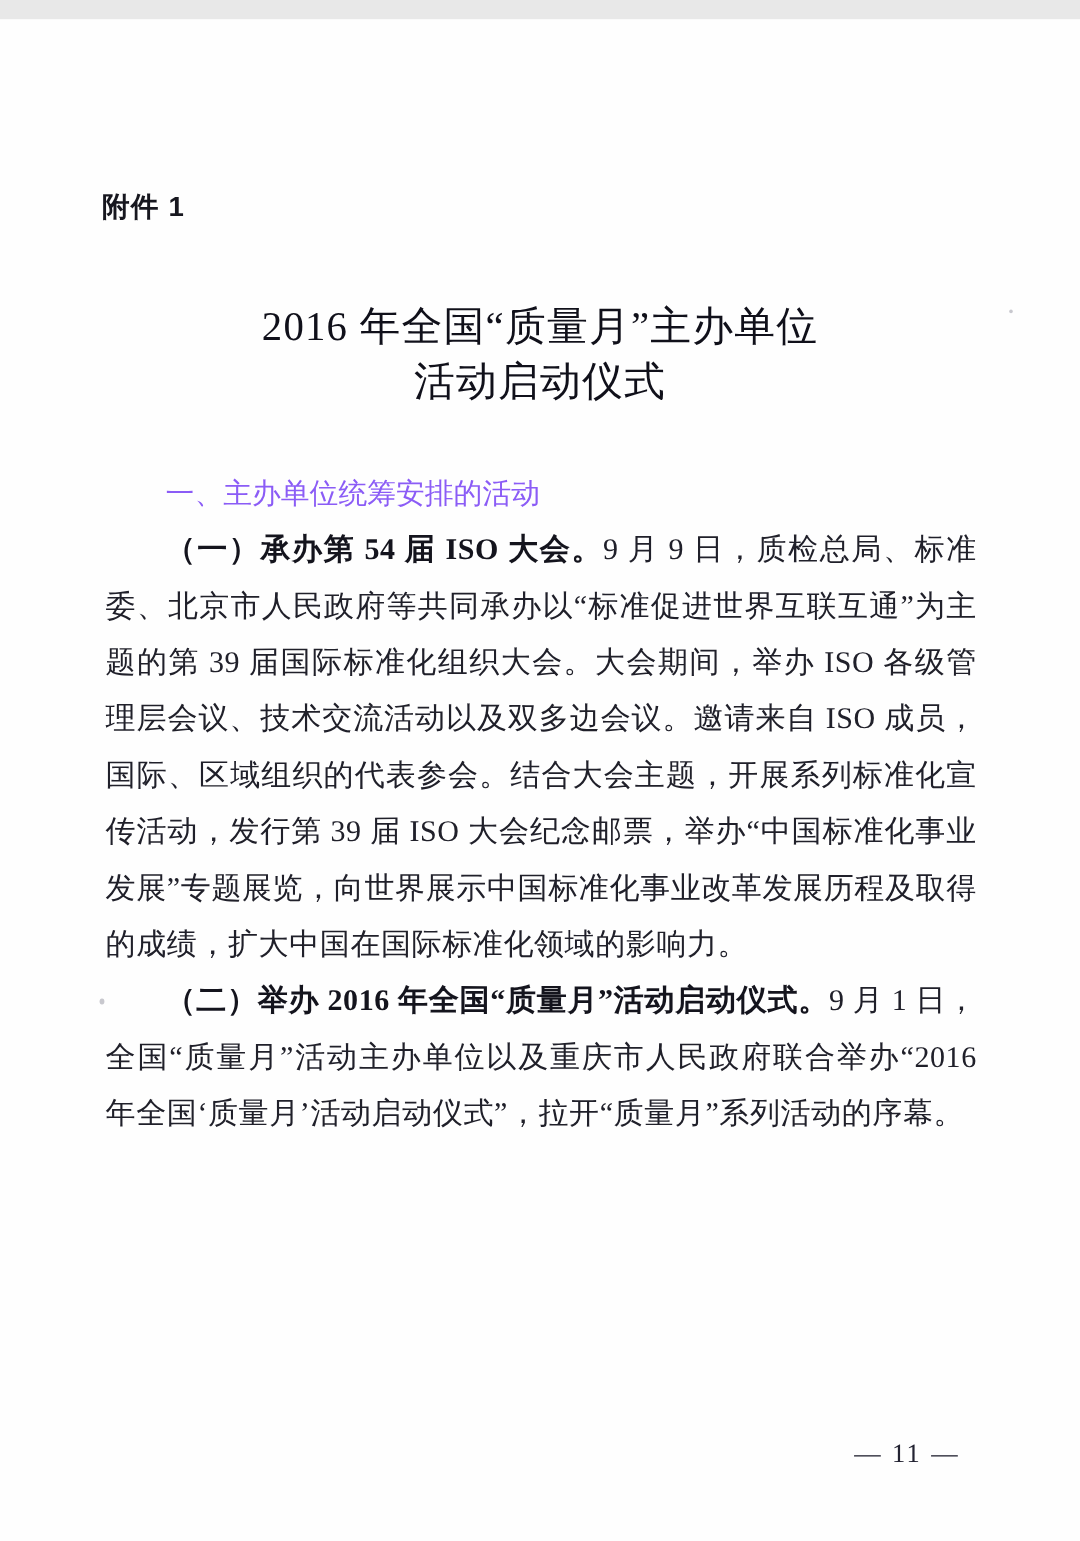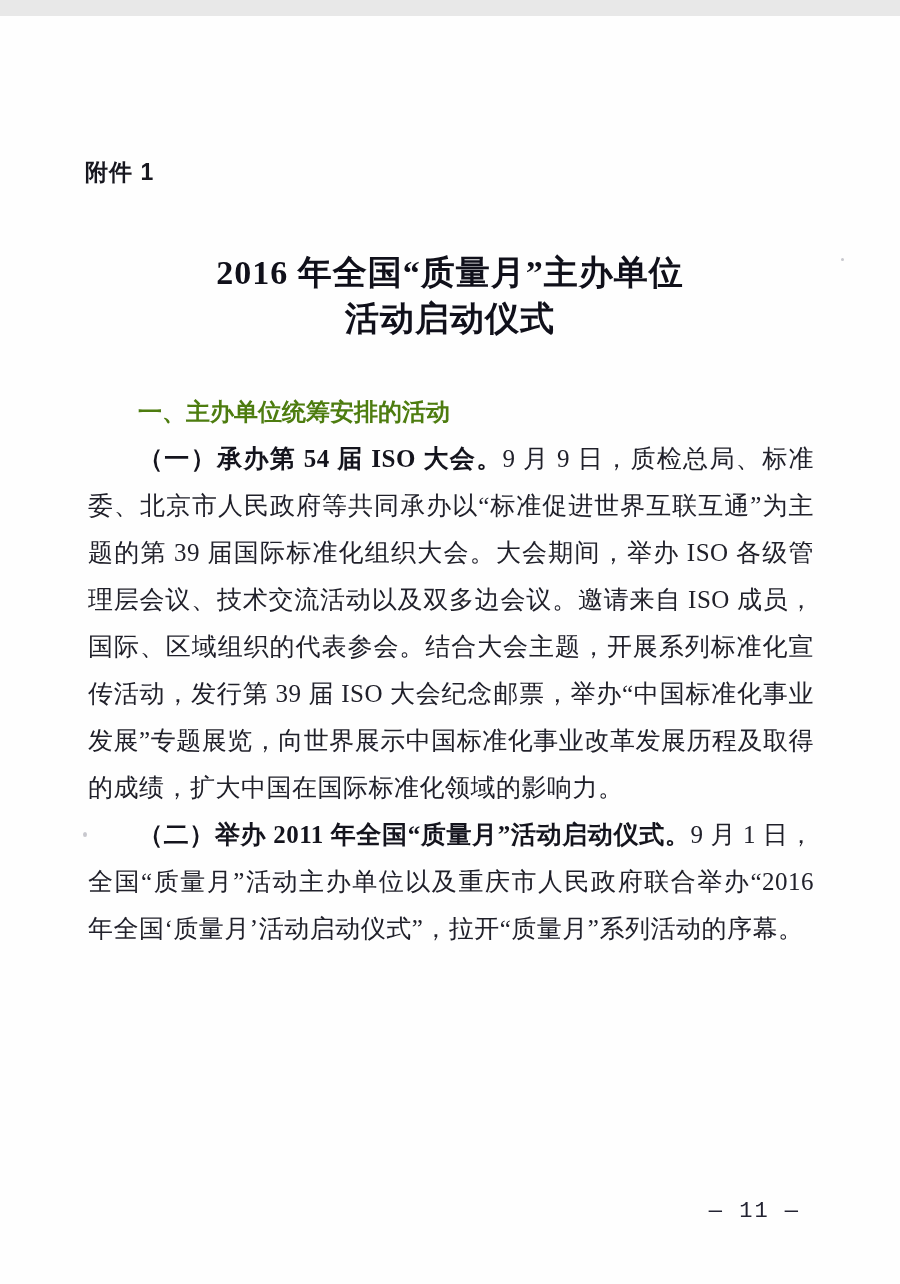--- a/index.html
+++ b/index.html
@@ -26,40 +26,40 @@
     font-size: 23px;
     letter-spacing: 1px;
     color: #17171f;
   }
   .doc-title {
     position: absolute;
     top: 234px;
     left: 0;
     width: 100%;
     text-align: center;
-    font-weight: 700;
+    font-weight: 400;
     font-size: 34px;
     line-height: 46px;
     letter-spacing: 1px;
     color: #10101a;
   }
   .content {
     position: absolute;
     top: 372px;
     left: 88px;
     right: 86px;
   }
   .section-heading {
     font-family: "Liberation Sans", "DejaVu Sans", sans-serif;
-    font-weight: 700;
+    font-weight: 400;
     font-size: 24px;
     line-height: 47px;
     padding-left: 50px;
     margin: 0;
-    color: #4d7c0f;
+    color: #8b5cf6;
   }
   .body-para {
     margin: 0;
     font-size: 25px;
     line-height: 47px;
     text-align: justify;
     text-indent: 2em;
     letter-spacing: 0.5px;
     color: #20202a;
   }
@@ -67,21 +67,20 @@
     font-weight: 700;
     color: #14141d;
   }
   .page-footer {
     position: absolute;
     right: 100px;
     bottom: 76px;
     font-size: 22px;
     letter-spacing: 2px;
     color: #232332;
-    font-family: Liberation Mono, monospace;
   }
   .speck {
     position: absolute;
     background: #9a9aa6;
     border-radius: 50%;
     opacity: 0.55;
   }
   .speck-a { left: 83px; top: 816px; width: 4px; height: 5px; }
   .speck-b { right: 56px; top: 242px; width: 3px; height: 3px; }
 </style>
@@ -96,21 +95,21 @@
     <div>2016 年全国“质量月”主办单位</div>
     <div>活动启动仪式</div>
   </div>
 
   <div class="content">
 
     <h2 class="section-heading">一、主办单位统筹安排的活动</h2>
 
     <p class="body-para"><span class="lead">（一）承办第 54 届 ISO 大会。</span><span>9 月 9 日，质检总局、标准委、北京市人民政府等共同承办以“标准促进世界互联互通”为主题的第 39 届国际标准化组织大会。大会期间，举办 ISO 各级管理层会议、技术交流活动以及双多边会议。邀请来自 ISO 成员，国际、区域组织的代表参会。结合大会主题，开展系列标准化宣传活动，发行第 39 届 ISO 大会纪念邮票，举办“中国标准化事业发展”专题展览，向世界展示中国标准化事业改革发展历程及取得的成绩，扩大中国在国际标准化领域的影响力。</span></p>
 
-    <p class="body-para"><span class="lead">（二）举办 2011 年全国“质量月”活动启动仪式。</span><span>9 月 1 日，全国“质量月”活动主办单位以及重庆市人民政府联合举办“2016 年全国‘质量月’活动启动仪式”，拉开“质量月”系列活动的序幕。</span></p>
+    <p class="body-para"><span class="lead">（二）举办 2016 年全国“质量月”活动启动仪式。</span><span>9 月 1 日，全国“质量月”活动主办单位以及重庆市人民政府联合举办“2016 年全国‘质量月’活动启动仪式”，拉开“质量月”系列活动的序幕。</span></p>
 
 
   </div>
 
   <div class="page-footer">— 11 —</div>
 
   <div class="speck speck-a"></div>
   <div class="speck speck-b"></div>
 
 </div>

